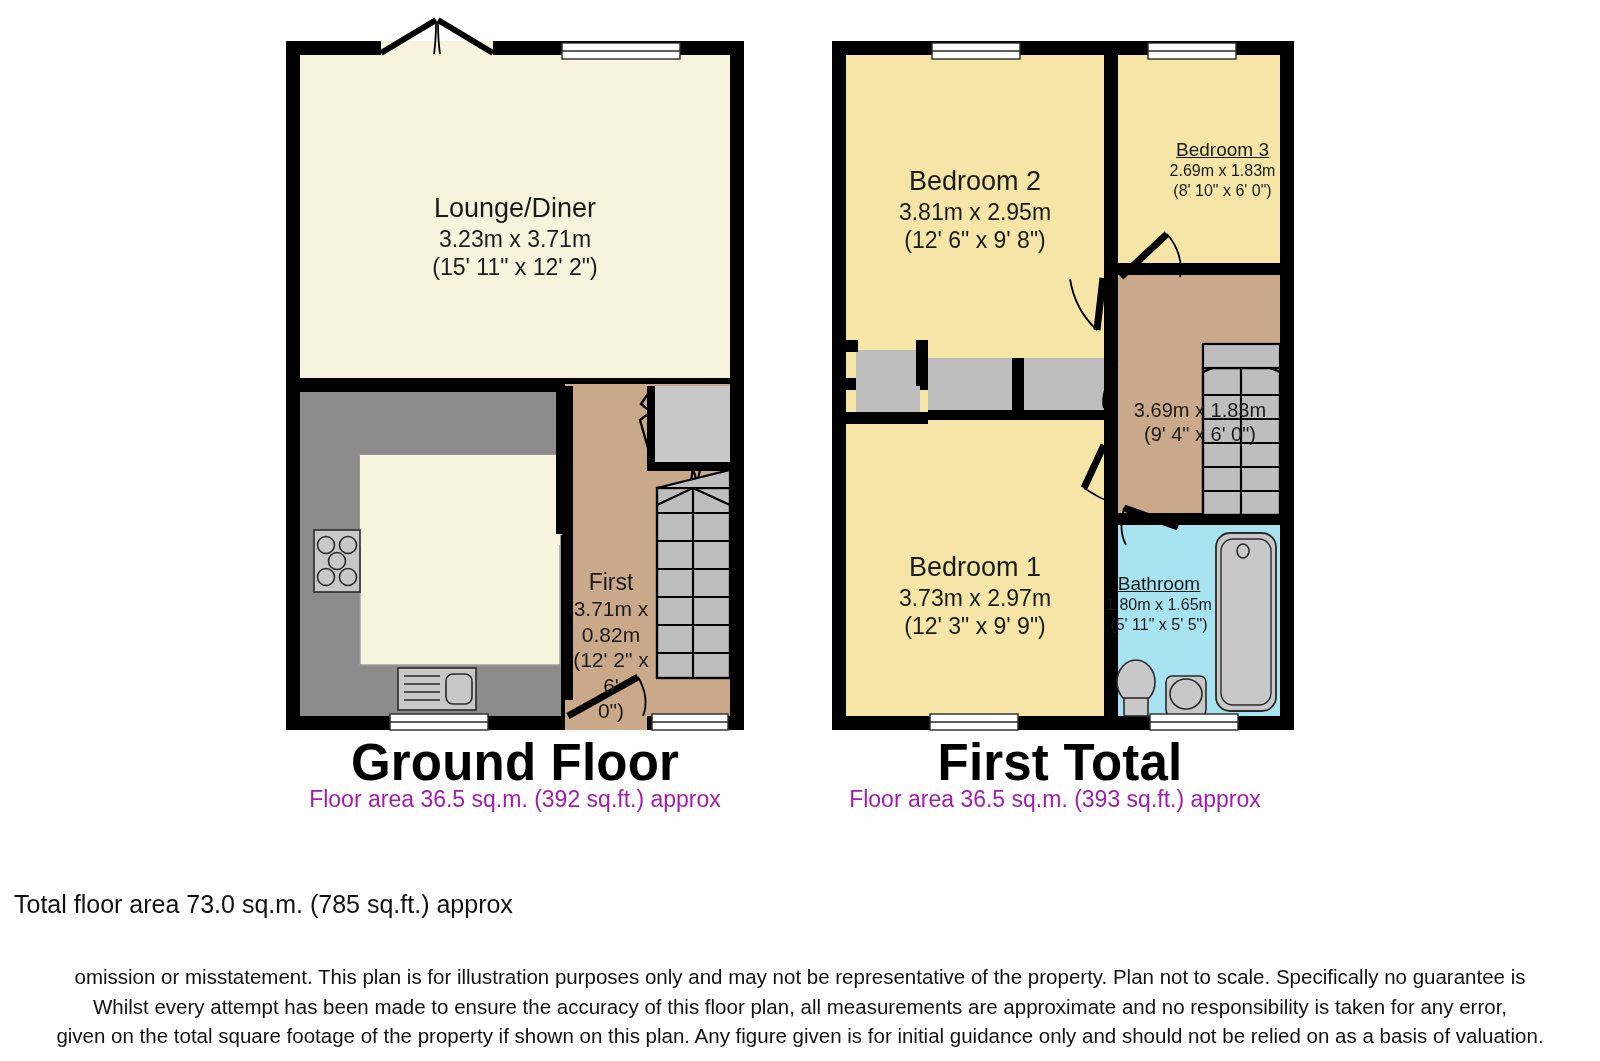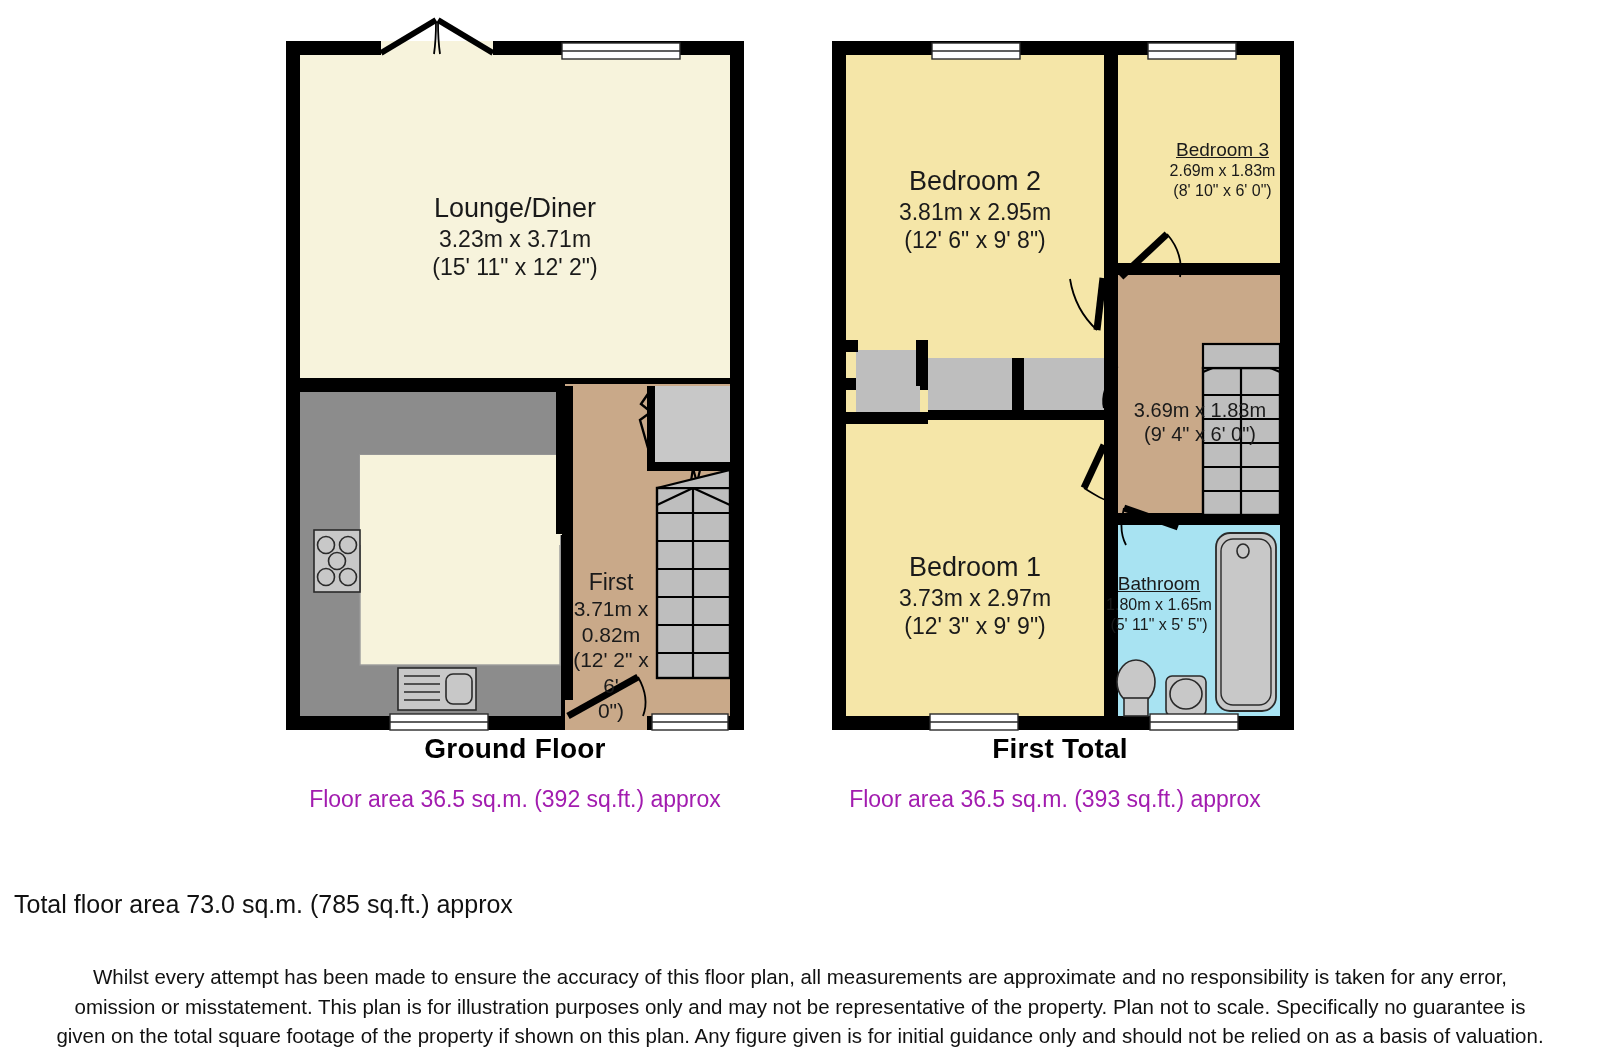--- a/index.html
+++ b/index.html
@@ -18,21 +18,21 @@
   .lbl-sm .dim{font-size:16px;}
   .lbl-sm .dim2{font-size:16px;}
 
   .lbl-hall .name{font-size:23px;}
   .lbl-hall .dim{font-size:21px;}
   .lbl-hall .dim2{font-size:21px;}
 
   .lbl-landing .dim{font-size:20px;}
   .lbl-landing .dim2{font-size:20px;}
 
-  .floor-title{position:absolute;text-align:center;font-size:28px;font-weight:bold;color:#000;letter-spacing:.2px;}
+  .floor-title{position:absolute;text-align:center;font-size:51px;font-weight:bold;color:#000;letter-spacing:.2px;}
   .floor-area{position:absolute;text-align:center;font-size:23px;color:#a21caf;}
 
   .total-area{position:absolute;left:14px;top:890px;font-size:25px;color:#111;}
 
   .disclaimer{position:absolute;left:0;top:962px;width:1600px;text-align:center;font-size:20.5px;line-height:1.45;color:#111;}
   .disclaimer div{white-space:nowrap;}
 </style>
 </head>
 <body>
 
@@ -284,18 +284,18 @@
 
 <div class="floor-title" style="left:290px;top:733px;width:450px;">Ground Floor</div>
 <div class="floor-area" style="left:265px;top:786px;width:500px;">Floor area 36.5 sq.m. (392 sq.ft.) approx</div>
 
 <div class="floor-title" style="left:830px;top:733px;width:460px;">First Total</div>
 <div class="floor-area" style="left:805px;top:786px;width:500px;">Floor area 36.5 sq.m. (393 sq.ft.) approx</div>
 
 <div class="total-area">Total floor area 73.0 sq.m. (785 sq.ft.) approx</div>
 
 <div class="disclaimer">
+  <div>omission or misstatement. This plan is for illustration purposes only and may not be representative of the property. Plan not to scale. Specifically no guarantee is</div>
   <div>Whilst every attempt has been made to ensure the accuracy of this floor plan, all measurements are approximate and no responsibility is taken for any error,</div>
-  <div>omission or misstatement. This plan is for illustration purposes only and may not be representative of the property. Plan not to scale. Specifically no guarantee is</div>
   <div>given on the total square footage of the property if shown on this plan. Any figure given is for initial guidance only and should not be relied on as a basis of valuation.</div>
 </div>
 
 </div>
 
 </body></html>

